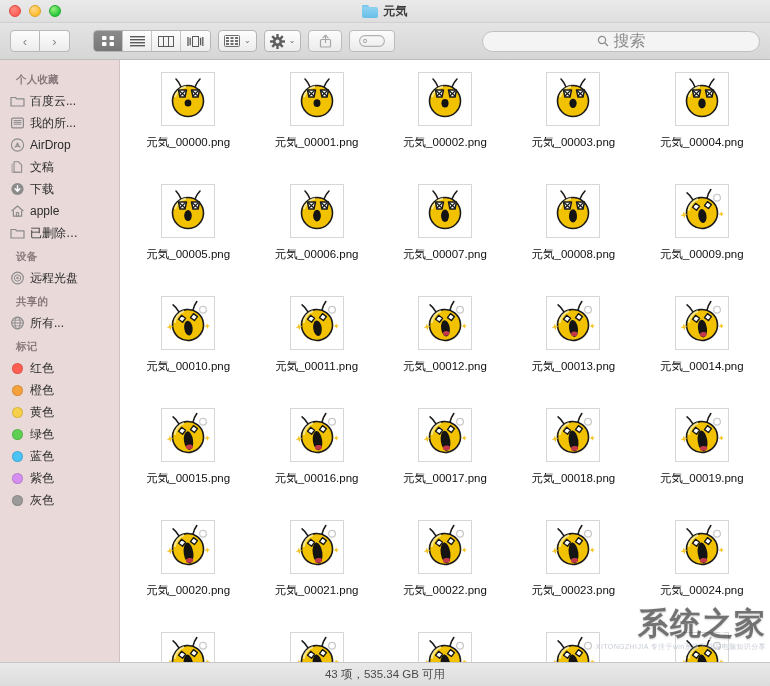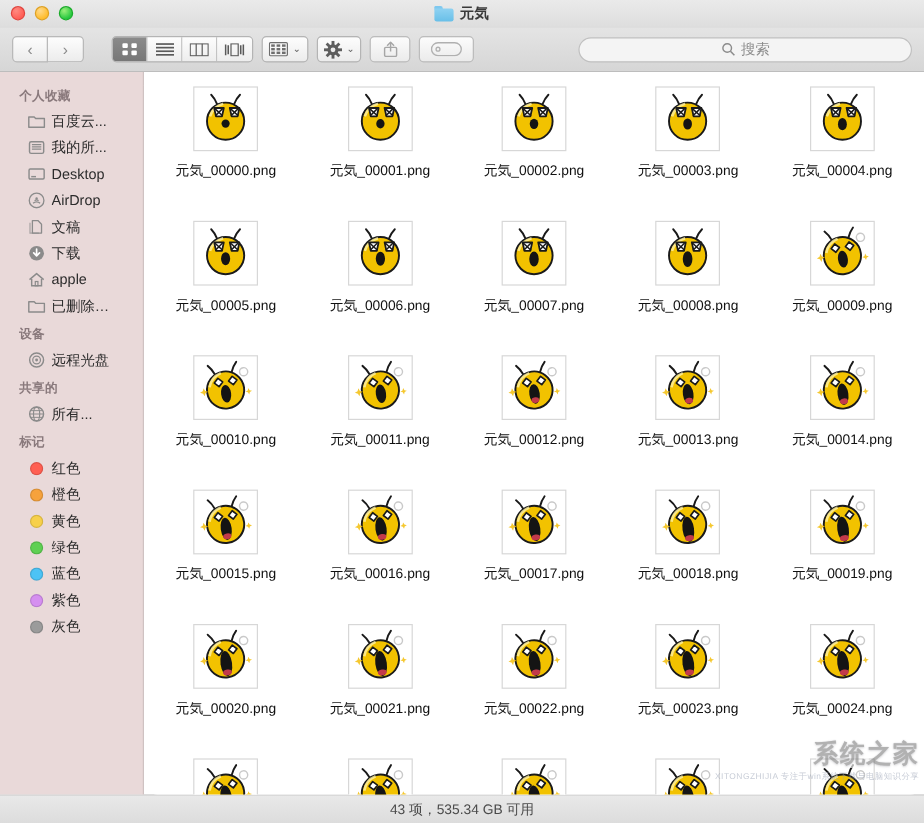--- a/index.html
+++ b/index.html
@@ -113,41 +113,41 @@
 
   .search {
     margin-left: auto;
     width: 278px; height: 21px;
     background: #f4f4f4;
     border: 1px solid #c0c0c0;
     border-radius: 11px;
     display: flex; align-items: center; justify-content: center;
     gap: 5px;
   }
-  .search .ph { font-size: 12px; color: #8c8c8c; font-family: Liberation Serif, serif; }
+  .search .ph { font-size: 16px; color: #8c8c8c; font-family: Liberation Serif, serif; }
 
   
   .body { flex: 1 1 auto; display: flex; min-height: 0; position: relative; }
 
   
   .sidebar {
     width: 120px; flex: 0 0 120px;
     background: #e9d9d9;
     border-right: 1px solid #cfc2c2;
     padding-top: 7px;
     overflow: hidden;
     font-size: 12px;
   }
   .sb-head {
     font-size: 10.5px; color: #89797c; font-weight: 700;
     padding: 6px 0 3px 16px; letter-spacing: .2px;
   }
   .sb-item {
     display: flex; align-items: center; gap: 5px;
-    height: 22px; padding-left: 22px;
+    height: 22px; padding-left: 9px;
     color: #2c2c2c; font-size: 12px;
     white-space: nowrap; overflow: hidden;
     cursor: default;
   }
   .sb-label { overflow: hidden; text-overflow: clip; }
   .sb-ico { width: 16px; height: 16px; flex: 0 0 16px; display:flex; align-items:center; justify-content:center; }
   .dot { width: 11px; height: 11px; border-radius: 50%; display:block; border:1px solid rgba(0,0,0,.13); }
 
   
   .content {
@@ -187,21 +187,21 @@
   }
 
   
   .watermark {
     position: absolute; right: 4px; bottom: 10px;
     pointer-events: none; user-select: none;
     display: flex; flex-direction: column; align-items: flex-end;
     opacity: .55;
   }
   .wm-main {
-    font-size: 21px; font-weight: 700; color: #737373;
+    font-size: 31px; font-weight: 700; color: #000000;
     text-shadow: 0 1px 2px rgba(120,120,130,.55), 0 0 1px rgba(90,90,100,.5);
     letter-spacing: 1px; line-height: 1;
   }
   .wm-sub {
     font-size: 7px; color: #9aa3b5; letter-spacing: .4px; margin-top: 3px;
   }
   .wm-house {
     position: absolute; right: 18px; bottom: 20px;
     width: 86px; height: 56px; opacity: .75;
   }
@@ -338,29 +338,20 @@
                 <line x1="3.6" y1="4.6" x2="11.4" y2="4.6" stroke="#8b8b8b" stroke-width="1"></line>
                 <line x1="3.6" y1="6.4" x2="11.4" y2="6.4" stroke="#8b8b8b" stroke-width="1"></line>
                 <line x1="3.6" y1="8.2" x2="11.4" y2="8.2" stroke="#8b8b8b" stroke-width="1"></line>
             </svg>
           </span>
           <span class="sb-label">我的所...</span>
         </div>
         <div class="sb-item">
           <span class="sb-ico">
             <svg width="15" height="14" viewBox="0 0 15 14">
-              <rect x="1.2" y="2.8" width="12.6" height="8.4" rx="1" fill="none" stroke="#8b8b8b" stroke-width="1.2"></rect>
-                <rect x="3" y="8.6" width="4" height="1.2" fill="#8b8b8b"></rect>
-            </svg>
-          </span>
-          <span class="sb-label">Desktop</span>
-        </div>
-        <div class="sb-item">
-          <span class="sb-ico">
-            <svg width="15" height="14" viewBox="0 0 15 14">
               <circle cx="7.5" cy="7" r="6.1" fill="none" stroke="#8b8b8b" stroke-width="1.1"></circle>
                 <path d="M4.6 9.4a4 4 0 0 1 5.8 0" fill="none" stroke="#8b8b8b" stroke-width="1.1"></path>
                 <path d="M5.9 7.3a2.2 2.2 0 0 1 3.2 0" fill="none" stroke="#8b8b8b" stroke-width="1.1"></path>
                 <circle cx="7.5" cy="5.4" r="1" fill="#8b8b8b"></circle>
             </svg>
           </span>
           <span class="sb-label">AirDrop</span>
         </div>
         <div class="sb-item">
           <span class="sb-ico">

